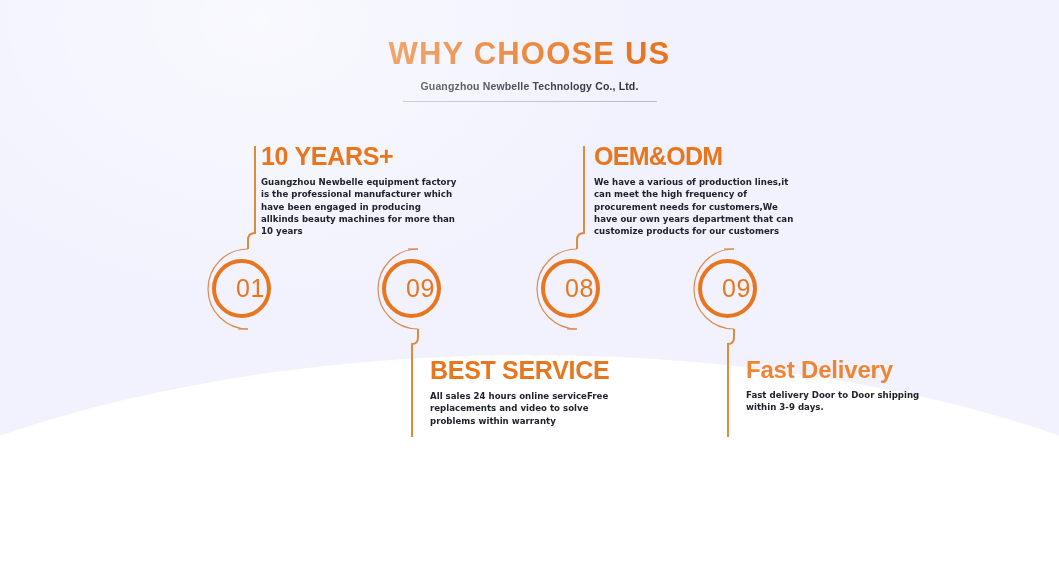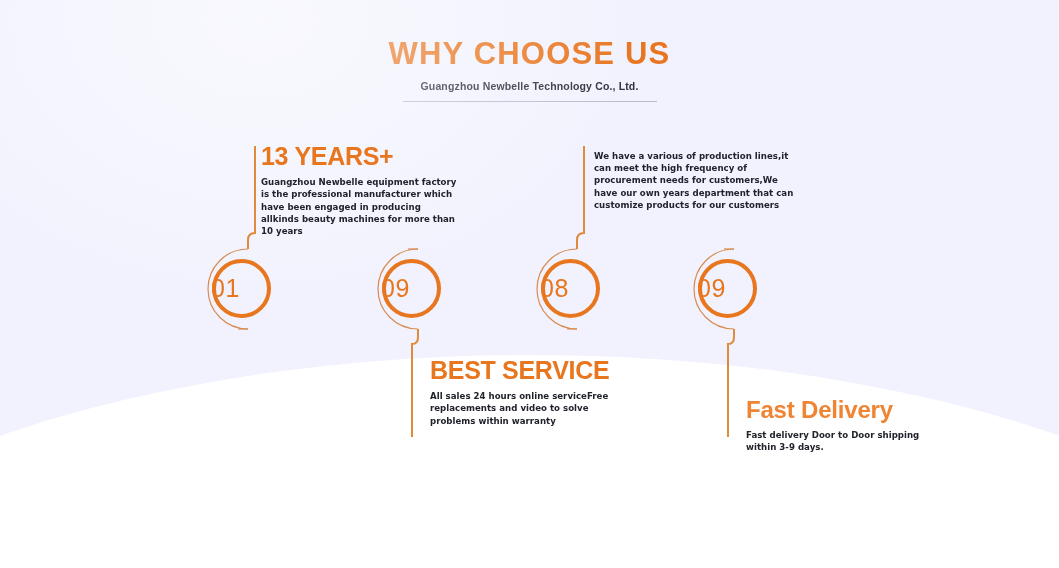--- a/index.html
+++ b/index.html
@@ -92,21 +92,21 @@
     left: 16px;
     top: 16px;
     width: 59px;
     height: 59px;
     border: 4px solid #e8761e;
     border-radius: 50%;
     background: transparent;
   }
   .step .num {
     position: absolute;
-    left: 0;
+    left: 25px;
     top: 16px;
     width: 59px;
     height: 59px;
     display: flex;
     align-items: center;
     justify-content: center;
     font-family: "Liberation Sans", sans-serif;
     font-size: 25px;
     font-weight: 400;
     color: #e8761e;
@@ -138,21 +138,21 @@
 
   .block-01 { left: 261px; top: 143px; width: 200px; }
   .block-01 .block-heading { font-size: 25px; letter-spacing: -0.3px; }
 
   .block-02 { left: 430px; top: 357px; width: 185px; }
   .block-02 .block-heading { font-size: 25px; letter-spacing: -0.3px; }
 
   .block-03 { left: 594px; top: 143px; width: 210px; }
   .block-03 .block-heading { font-size: 25px; letter-spacing: -0.7px; }
 
-  .block-04 { left: 746px; top: 357px; width: 195px; margin-top: 40px; }
+  .block-04 { left: 746px; top: 357px; width: 195px; }
   .block-04 .block-heading { font-size: 24px; font-weight: bold; color: #ef8433; letter-spacing: -0.2px; }
 </style>
 </head>
 <body>
 
 <div class="stage">
 
   <div class="bottom-curve"></div>
   <div class="top-wash"></div>
 
@@ -203,30 +203,31 @@
     <div class="ring"></div>
     <div class="num">08</div>
   </div>
 
   <div class="step step-04">
     <div class="ring"></div>
     <div class="num">09</div>
   </div>
 
   <div class="block block-01">
-    <div class="block-heading">13 YEARS+</div>
+    <div class="block-heading">10 YEARS+</div>
     <div class="block-body">Guangzhou Newbelle equipment factory is the professional manufacturer which have been engaged in producing allkinds beauty machines for more than 10 years</div>
   </div>
 
   <div class="block block-02">
     <div class="block-heading">BEST SERVICE</div>
     <div class="block-body">All sales 24 hours online serviceFree replacements and video to solve problems within warranty</div>
   </div>
 
   <div class="block block-03">
+    <div class="block-heading">OEM&amp;ODM</div>
     <div class="block-body">We have a various of production lines,it can meet the high frequency of procurement needs for customers,We have our own years department that can customize products for our customers</div>
   </div>
 
   <div class="block block-04">
     <div class="block-heading">Fast Delivery</div>
     <div class="block-body">Fast delivery Door to Door shipping within 3-9 days.</div>
   </div>
 
 </div>
 

